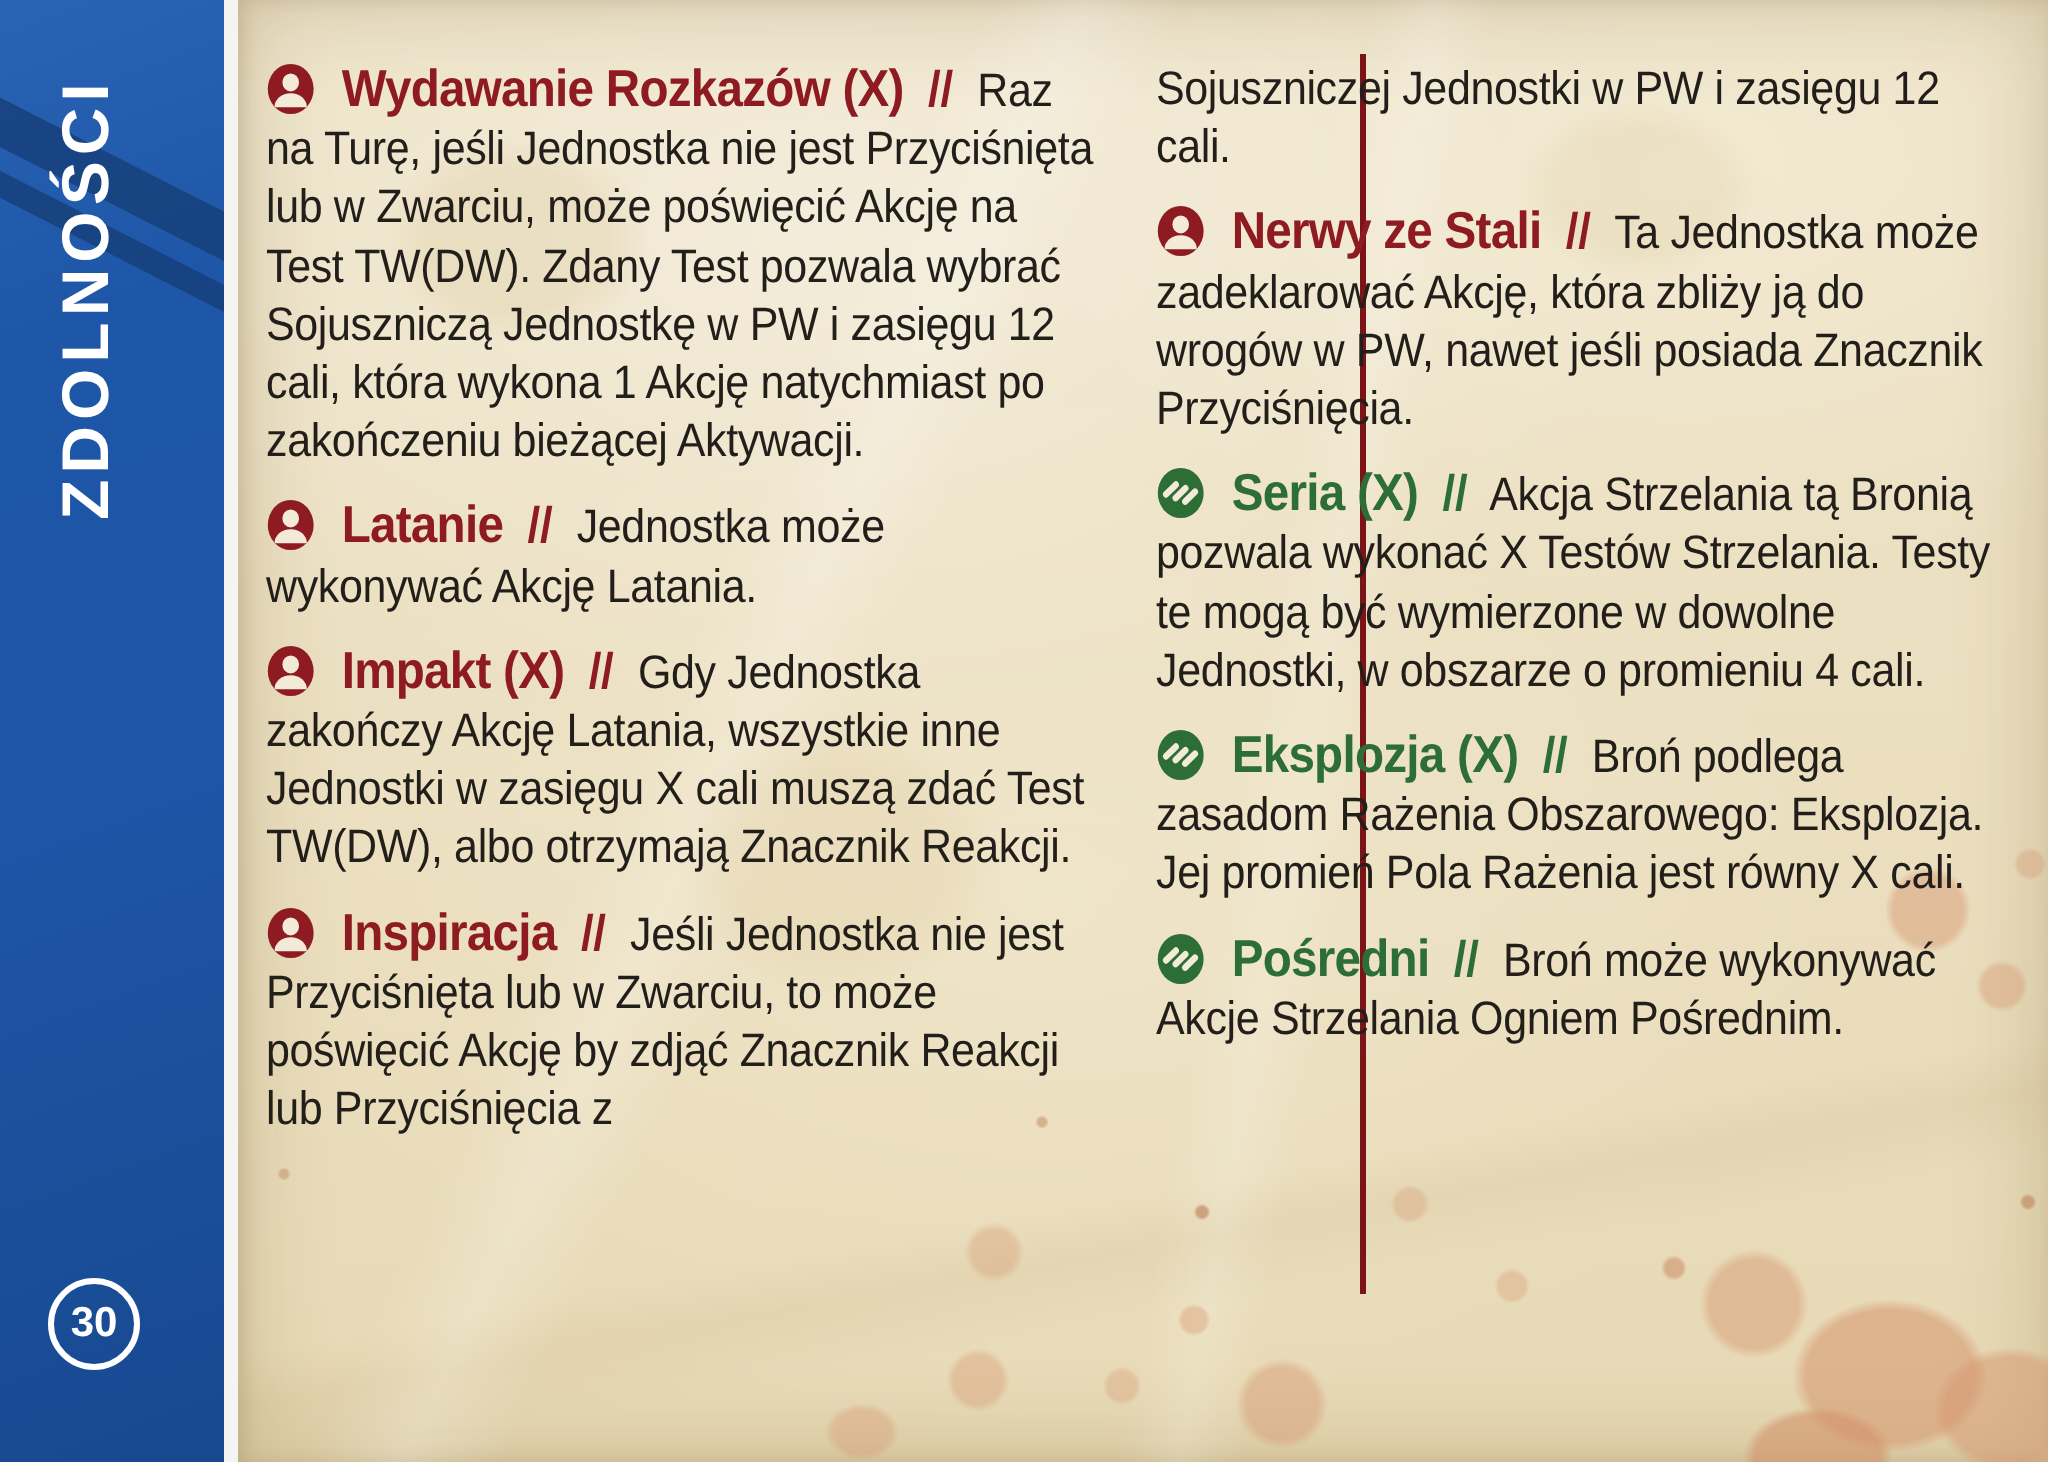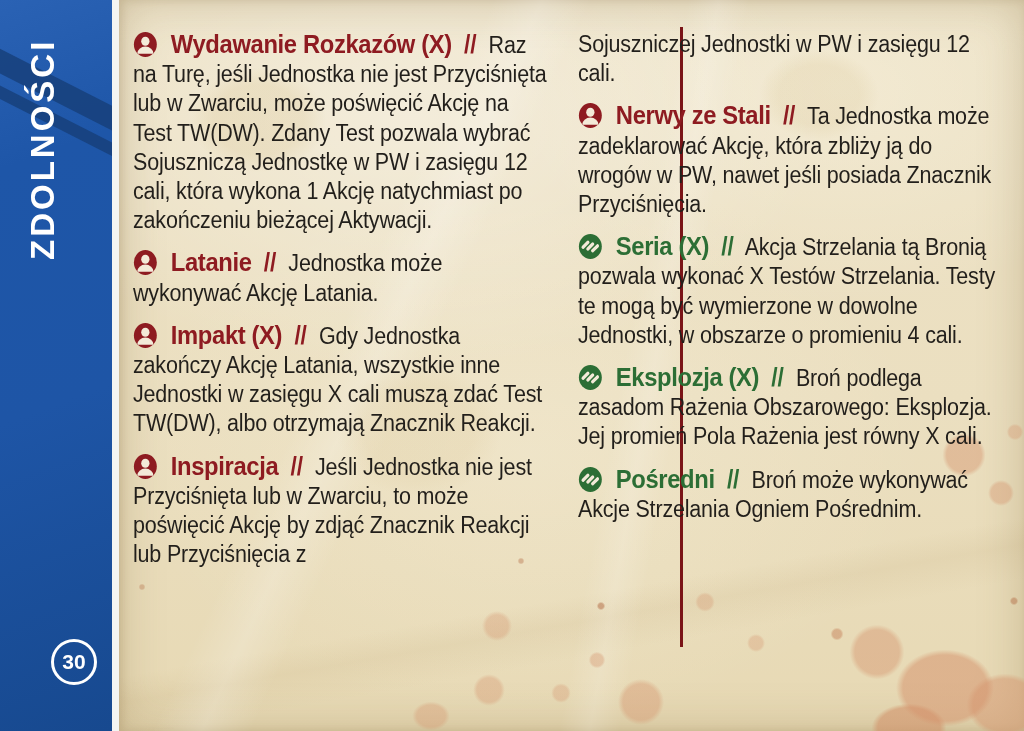--- a/index.html
+++ b/index.html
@@ -10,21 +10,21 @@
   #sidebar{position:absolute;left:0;top:0;width:112px;height:731px;
            background:linear-gradient(160deg,#2a62b4 0%,#1e56a8 22%,#1e55a6 55%,#17498f 100%);
            overflow:hidden;}
   .stripe{position:absolute;left:-40px;width:260px;background:#173f78;opacity:.8;}
   .stripe.s1{top:96px;height:22px;transform:rotate(27deg);}
   .stripe.s2{top:132px;height:12px;transform:rotate(27deg);}
   .vtitle{position:absolute;left:24px;top:24px;height:250px;
           writing-mode:vertical-rl;transform:rotate(180deg);
           display:flex;align-items:center;justify-content:center;
           color:#fff;font-weight:700;font-size:33px;letter-spacing:3px;}
-  .pagenum{position:absolute;left:51px;top:639px;width:40px;height:40px;
+  .pagenum{position:absolute;left:24px;top:639px;width:40px;height:40px;
            border:3px solid #fff;border-radius:50%;
            display:flex;align-items:center;justify-content:center;
            color:#fff;font-weight:700;font-size:21px;}
   #gutter{position:absolute;left:112px;top:0;width:7px;height:731px;background:#f4f5f2;}
 
   
   #paper{position:absolute;left:119px;top:0;width:905px;height:731px;
          background:
            radial-gradient(700px 420px at 32% 16%,rgba(255,255,255,.38),transparent 60%),
            radial-gradient(560px 360px at 80% 12%,rgba(255,252,240,.30),transparent 60%),

